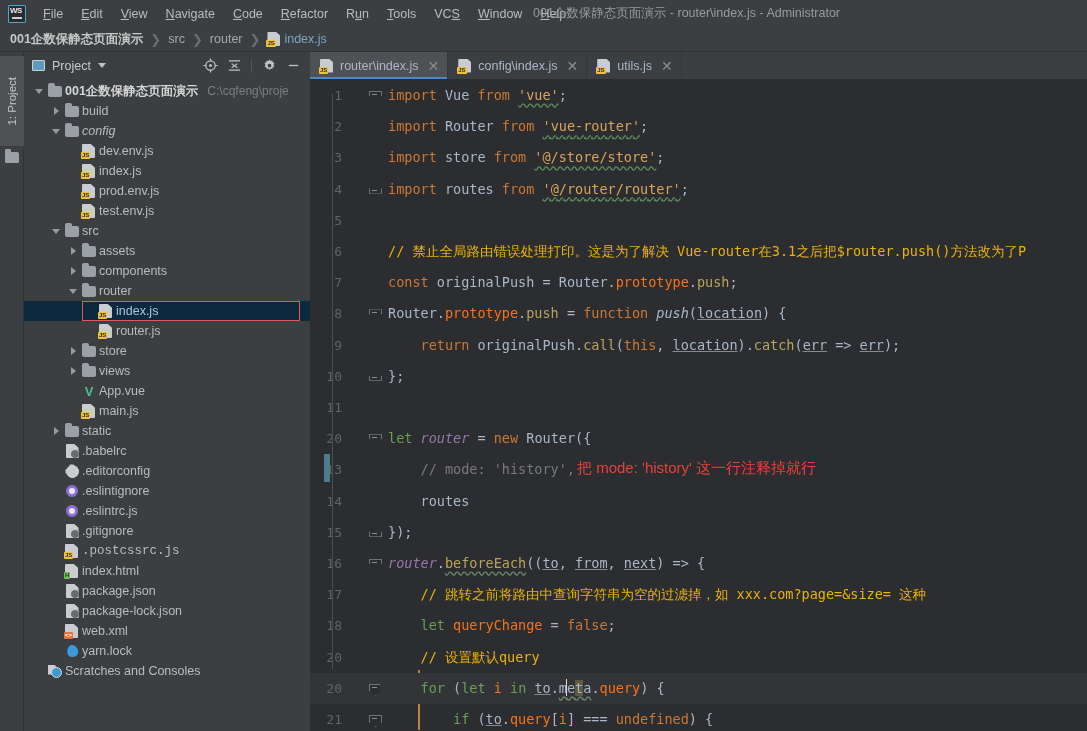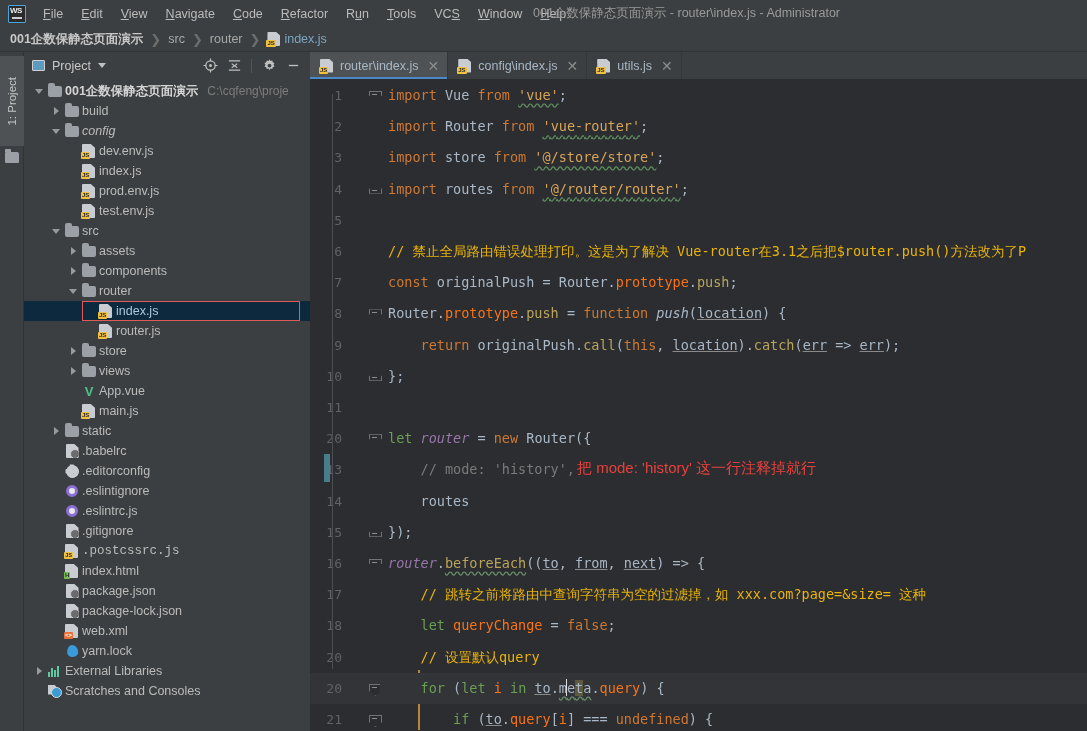--- a/index.html
+++ b/index.html
@@ -624,32 +624,20 @@
           <span class="row-label">web.xml</span>
         </div>
         <div class="row" style="padding-left: 25px;">
           <span class="arrow"></span>
           <span class="ico">
             <span class="i-lock"></span>
           </span>
           <span class="row-label">yarn.lock</span>
         </div>
         <div class="row" style="padding-left: 8px;">
-          <span class="arrow right"></span>
-          <span class="ico">
-            <span class="i-extlib">
-              <i style="height: 5px;"></i>
-              <i style="height: 9px;"></i>
-              <i style="height: 7px;"></i>
-              <i style="height: 11px;"></i>
-            </span>
-          </span>
-          <span class="row-label">External Libraries</span>
-        </div>
-        <div class="row" style="padding-left: 8px;">
           <span class="arrow"></span>
           <span class="ico">
             <span class="i-scratch"></span>
           </span>
           <span class="row-label">Scratches and Consoles</span>
         </div>
       </div>
   </div>
 
   <div class="editor-area">

